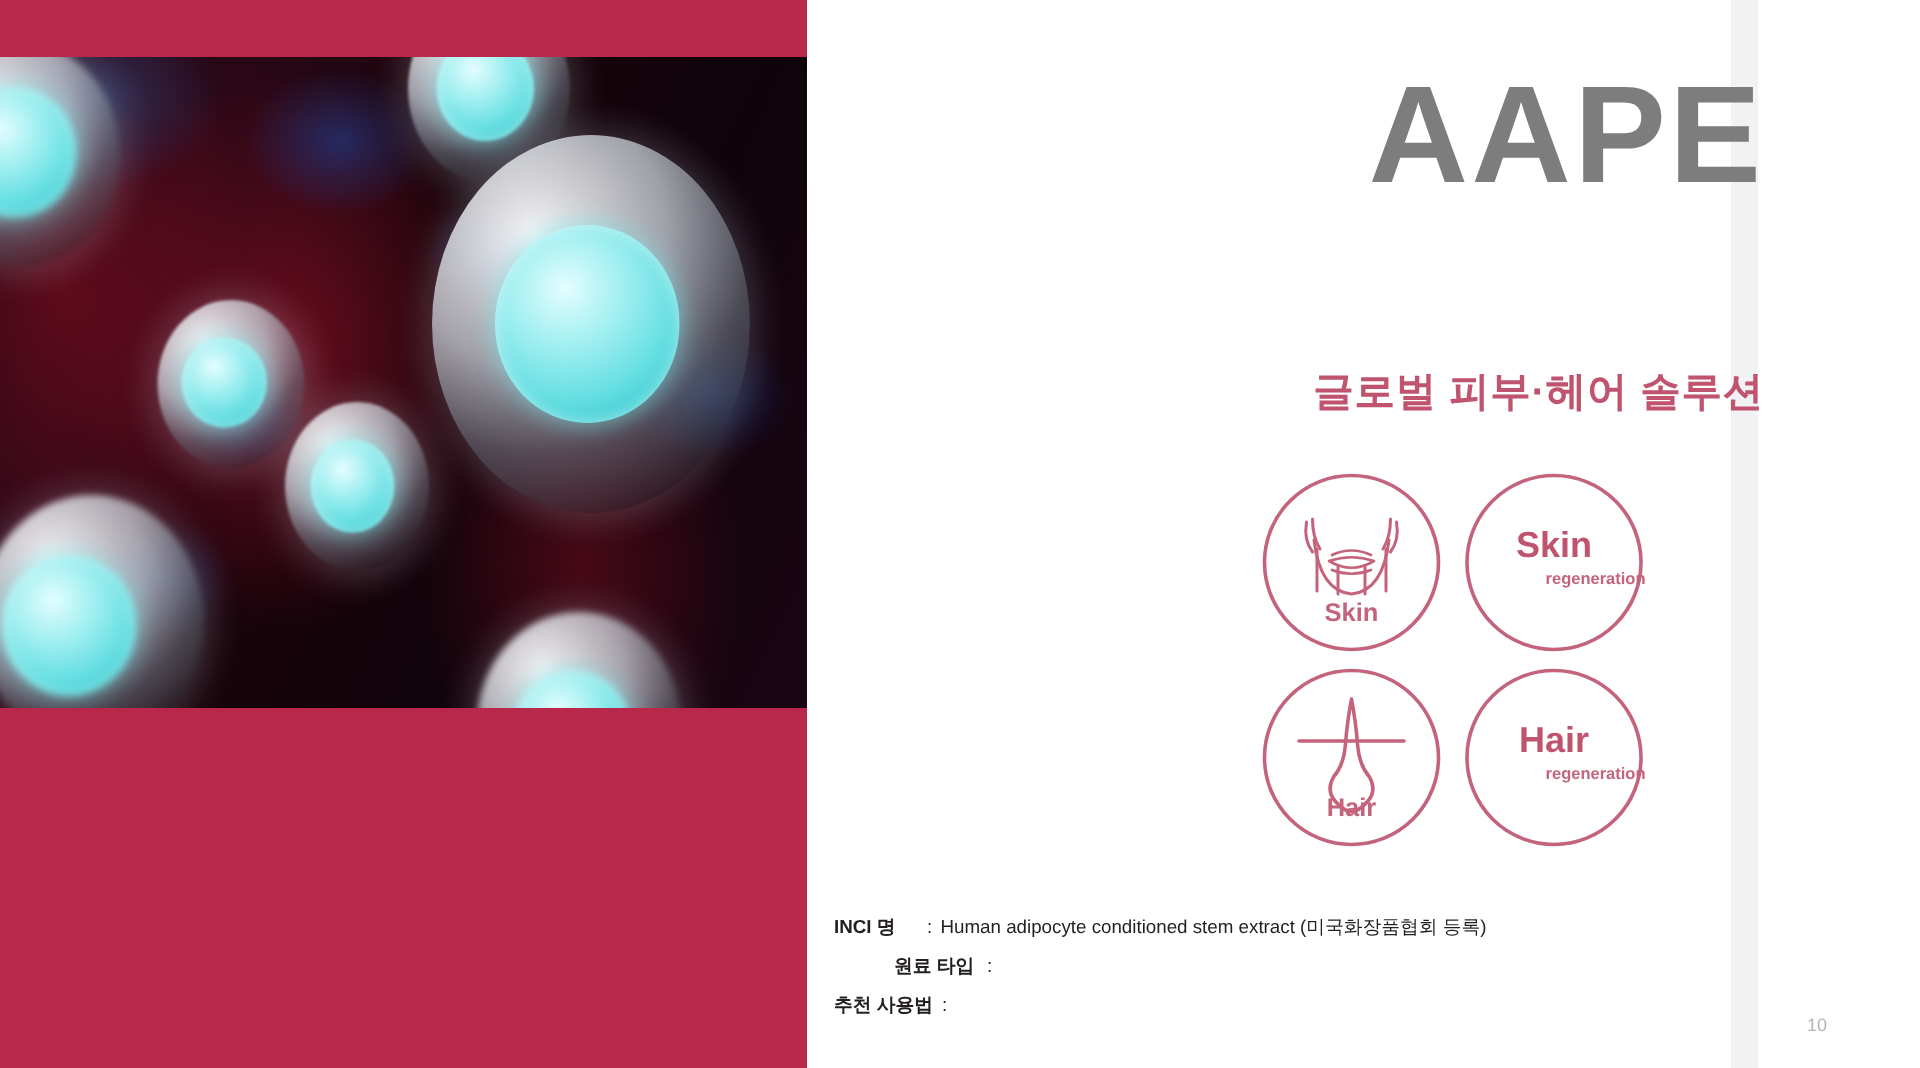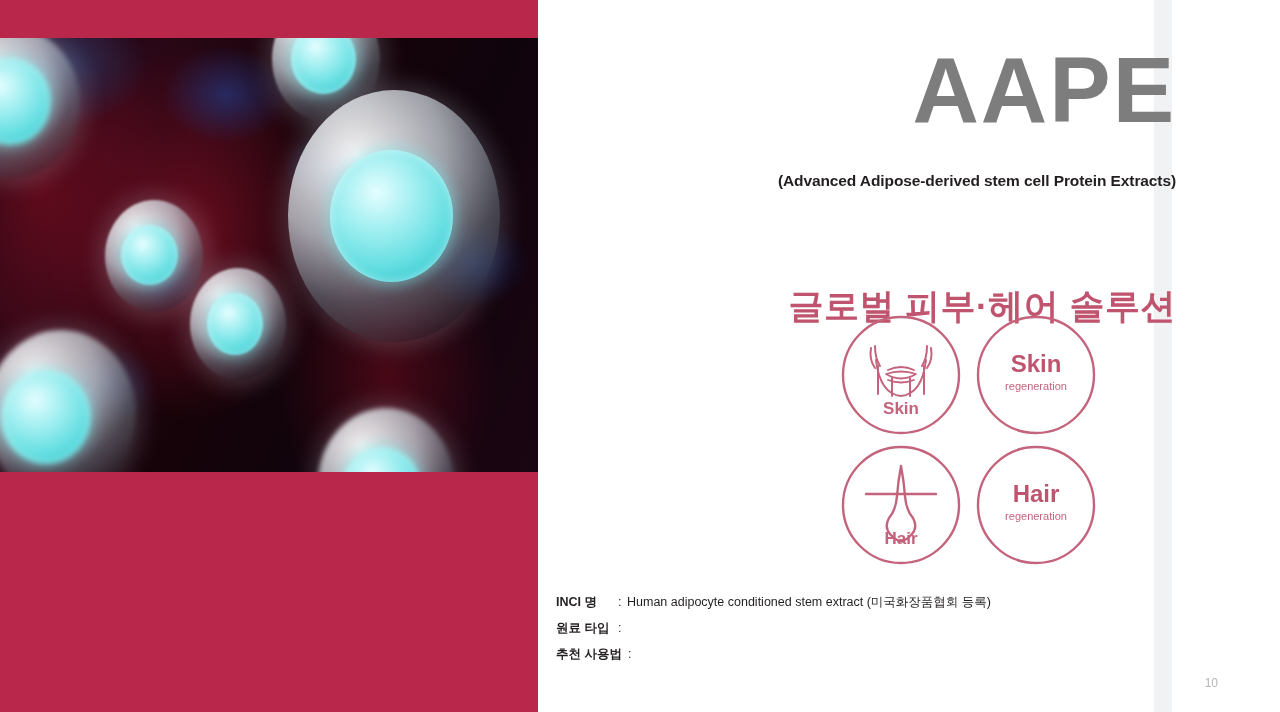--- a/index.html
+++ b/index.html
@@ -52,21 +52,21 @@
   .brand-title{
     position:absolute;left:0;right:86px;top:44px;text-align:right;
     font-size:92px;font-weight:bold;color:#7d7d7d;letter-spacing:2px;line-height:1;
   }
   .brand-sub{
     position:absolute;left:0;right:86px;top:172px;text-align:right;
     font-size:15.5px;font-weight:bold;color:#231f20;letter-spacing:-.1px;
   }
   .kor-head{
     position:absolute;left:0;right:86px;top:243px;text-align:right;
-    font-size:35px;font-weight:bold;color:#c0546f;letter-spacing:.5px;margin-top:40px;
+    font-size:27px;font-weight:bold;color:#c0546f;letter-spacing:.5px;
   }
 
   
   .cluster{position:absolute;left:172px;top:300px;width:400px;height:262px;}
   .badge{position:absolute;color:#c4647c;}
   .badge svg{display:block;overflow:visible;}
   .badge-label{
     position:absolute;left:0;right:0;text-align:center;font-weight:bold;color:#c4647c;
   }
 
@@ -74,28 +74,28 @@
   .oct .badge-label{bottom:14px;font-size:16px;}
 
   .c-skin{left:130px;top:14px;width:122px;height:122px;}
   .c-skin .badge-label{bottom:17px;font-size:17px;}
   .c-hair{left:130px;top:144px;width:122px;height:122px;}
   .c-hair .badge-label{bottom:17px;font-size:17px;}
 
   .c-skinreg{left:265px;top:14px;width:122px;height:122px;}
   .c-hairreg{left:265px;top:144px;width:122px;height:122px;}
   .reg-main{position:absolute;left:0;right:0;top:36px;text-align:center;font-size:24px;font-weight:bold;color:#c0546f;}
-  .reg-sub{position:absolute;left:0;right:0;top:66px;text-align:center;font-size:11px;color:#c4647c;}
-
-  
-  .specs{position:absolute;left:18px;top:594px;width:640px;}
+  .reg-sub{position:absolute;left:0;right:0;top:66px;text-align:right;font-size:11px;color:#c4647c;font-weight:bold;}
+
+  
+  .specs{position:absolute;left:18px;top:610px;width:640px;}
   .spec-row{display:flex;align-items:baseline;margin-bottom:9px;font-size:12.5px;color:#231f20;}
   .spec-label{flex:0 0 auto;font-weight:bold;color:#231f20;}
   .spec-label.w1{width:62px;}
-  .spec-label.w2{width:62px;}
+  .spec-label.w2{width:62px;margin-left:40px;}
   .spec-label.w3{width:72px;}
   .spec-colon{flex:0 0 auto;width:9px;}
   .spec-val{flex:1 1 auto;}
 
   .pagenum{position:absolute;right:44px;bottom:22px;font-size:12px;color:#b4b4b4;text-align:center;}
 </style>
 </head>
 <body>
 
 <div class="slide">
@@ -139,21 +139,20 @@
         <div class="cyto"></div>
         <div class="nucleus" style="left:18%;top:26%;width:58%;height:54%;"></div>
       </div>
 
     </div>
   </div>
 
   <div class="right">
 
     <div class="brand-title">AAPE</div>
-    <div class="brand-sub">(Advanced Adipose-derived stem cell Protein Extracts)</div>
     <div class="kor-head">글로벌 피부·헤어 솔루션</div>
 
     <div class="cluster">
 
 
       <div class="badge c-skin">
         <svg width="122" height="122" viewBox="0 0 122 122" aria-hidden="true">
           <circle cx="61" cy="61" r="58" fill="none" stroke="#c4647c" stroke-width="2.4"></circle>
           <path d="M31 34 q-2 12 4 20" fill="none" stroke="#c4647c" stroke-width="2" stroke-linecap="round"></path>
           <path d="M35 32 q0 12 5 20" fill="none" stroke="#c4647c" stroke-width="2" stroke-linecap="round"></path>

